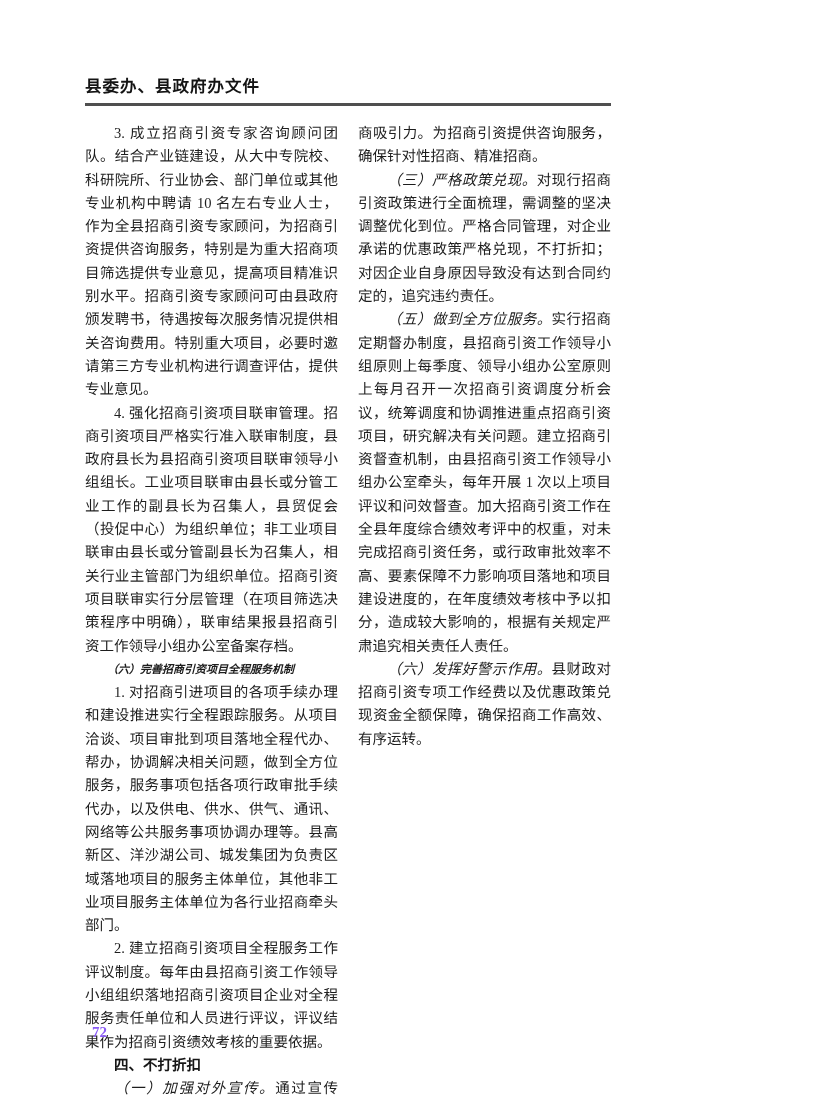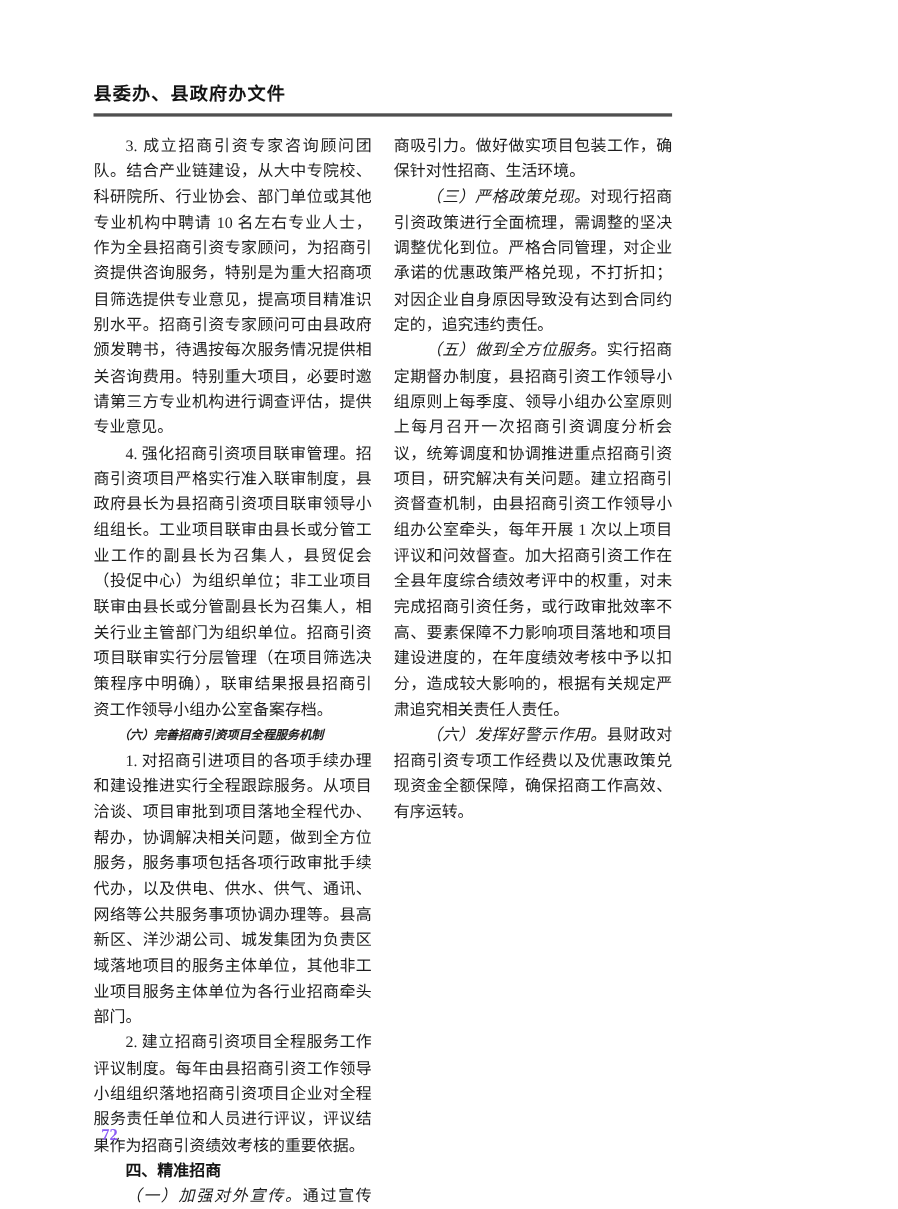--- a/index.html
+++ b/index.html
@@ -77,26 +77,26 @@
   </header>
 
   <main class="columns">
 
     <section class="col">
       <p class="body">3. 成立招商引资专家咨询顾问团队。结合产业链建设，从大中专院校、科研院所、行业协会、部门单位或其他专业机构中聘请 10 名左右专业人士，作为全县招商引资专家顾问，为招商引资提供咨询服务，特别是为重大招商项目筛选提供专业意见，提高项目精准识别水平。招商引资专家顾问可由县政府颁发聘书，待遇按每次服务情况提供相关咨询费用。特别重大项目，必要时邀请第三方专业机构进行调查评估，提供专业意见。</p>
       <p class="body">4. 强化招商引资项目联审管理。招商引资项目严格实行准入联审制度，县政府县长为县招商引资项目联审领导小组组长。工业项目联审由县长或分管工业工作的副县长为召集人，县贸促会（投促中心）为组织单位；非工业项目联审由县长或分管副县长为召集人，相关行业主管部门为组织单位。招商引资项目联审实行分层管理（在项目筛选决策程序中明确），联审结果报县招商引资工作领导小组办公室备案存档。</p>
       <h3 class="kai-heading">（六）完善招商引资项目全程服务机制</h3>
       <p class="body">1. 对招商引进项目的各项手续办理和建设推进实行全程跟踪服务。从项目洽谈、项目审批到项目落地全程代办、帮办，协调解决相关问题，做到全方位服务，服务事项包括各项行政审批手续代办，以及供电、供水、供气、通讯、网络等公共服务事项协调办理等。县高新区、洋沙湖公司、城发集团为负责区域落地项目的服务主体单位，其他非工业项目服务主体单位为各行业招商牵头部门。</p>
       <p class="body">2. 建立招商引资项目全程服务工作评议制度。每年由县招商引资工作领导小组组织落地招商引资项目企业对全程服务责任单位和人员进行评议，评议结果作为招商引资绩效考核的重要依据。</p>
-      <h2 class="hei-heading">四、精准招商</h2>
+      <h2 class="hei-heading">四、不打折扣</h2>
       <p class="body"><span class="kai">（一）加强对外宣传。</span><span>通过宣传片、APP、招商手册、微视频等多形式、多渠道，大力宣传湘阴作为湘江新区新片区的新形象，全方位展示湘阴在交通区位、产业发展、生产配套、生活环境、招商政策、营商环境等方面的优势，不断提升招</span></p>
     </section>
 
     <section class="col">
-      <p class="body no-indent">商吸引力。做好做实项目包装工作，确保针对性招商、生活环境。</p>
+      <p class="body no-indent">商吸引力。为招商引资提供咨询服务，确保针对性招商、精准招商。</p>
       <p class="body"><span class="kai">（三）严格政策兑现。</span><span>对现行招商引资政策进行全面梳理，需调整的坚决调整优化到位。严格合同管理，对企业承诺的优惠政策严格兑现，不打折扣；对因企业自身原因导致没有达到合同约定的，追究违约责任。</span></p>
       <p class="body"><span class="kai">（五）做到全方位服务。</span><span>实行招商定期督办制度，县招商引资工作领导小组原则上每季度、领导小组办公室原则上每月召开一次招商引资调度分析会议，统筹调度和协调推进重点招商引资项目，研究解决有关问题。建立招商引资督查机制，由县招商引资工作领导小组办公室牵头，每年开展 1 次以上项目评议和问效督查。加大招商引资工作在全县年度综合绩效考评中的权重，对未完成招商引资任务，或行政审批效率不高、要素保障不力影响项目落地和项目建设进度的，在年度绩效考核中予以扣分，造成较大影响的，根据有关规定严肃追究相关责任人责任。</span></p>
       <p class="body"><span class="kai">（六）发挥好警示作用。</span><span>县财政对招商引资专项工作经费以及优惠政策兑现资金全额保障，确保招商工作高效、有序运转。</span></p>
     </section>
 
   </main>
 
   <footer>
     <div class="page-number">72</div>
   </footer>

